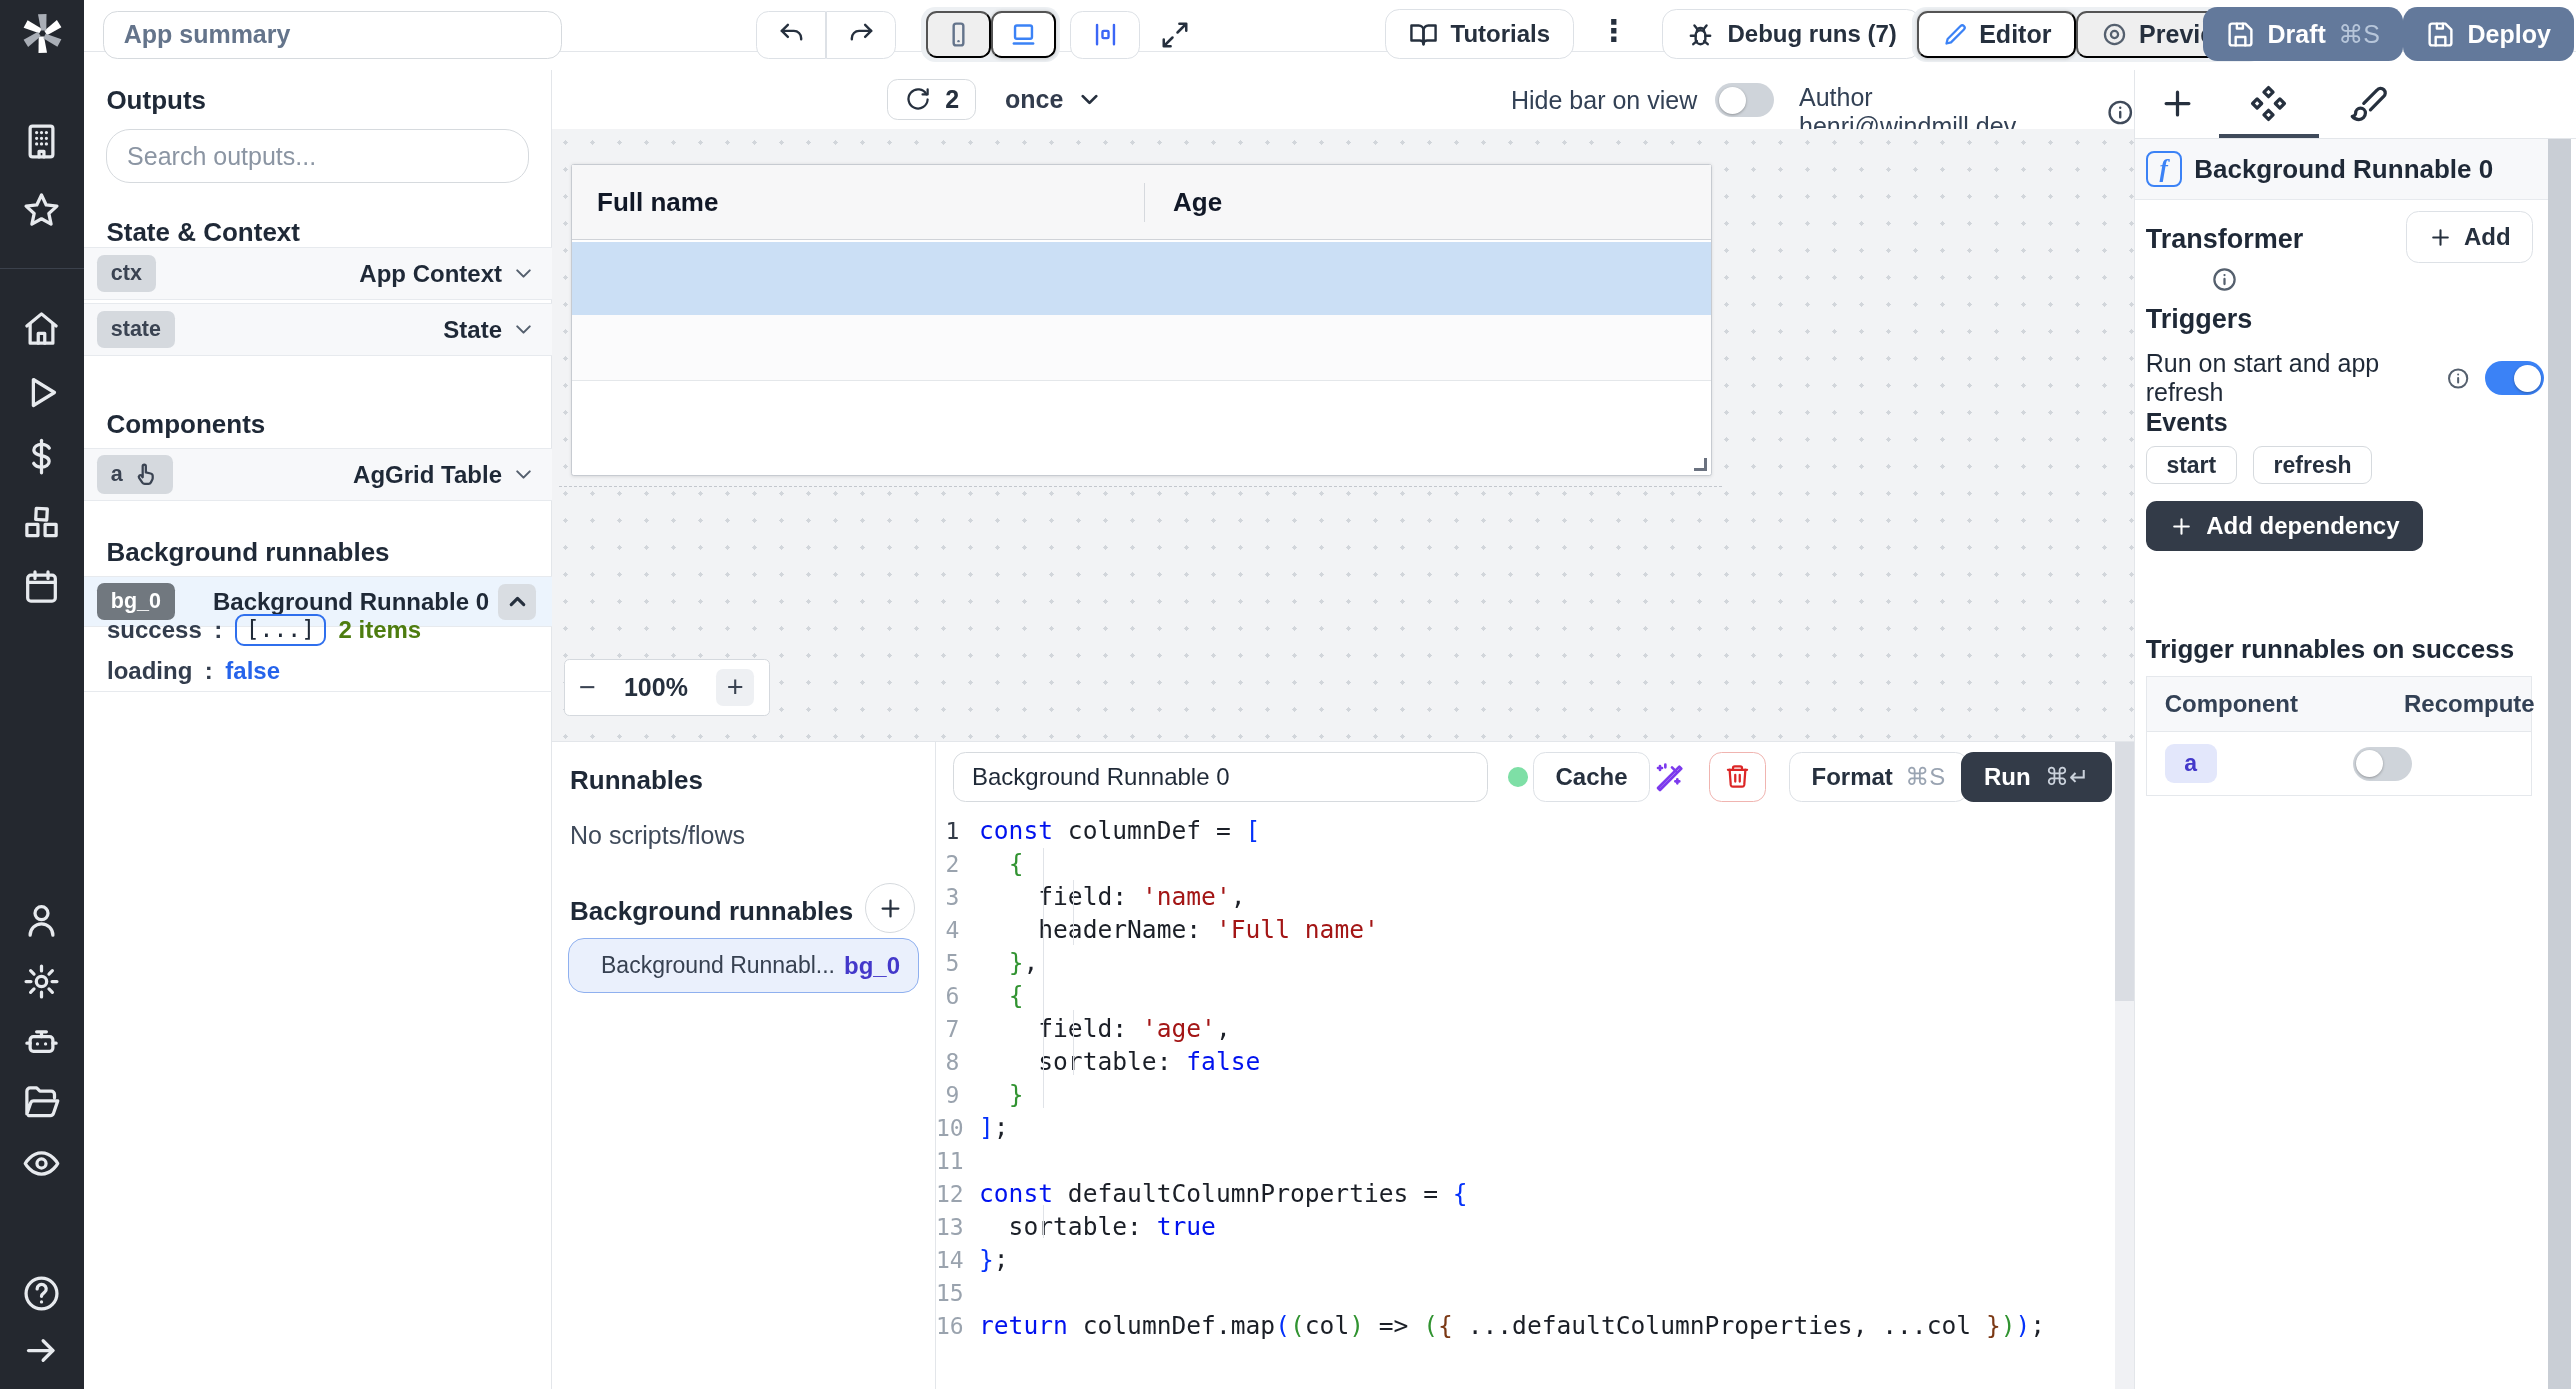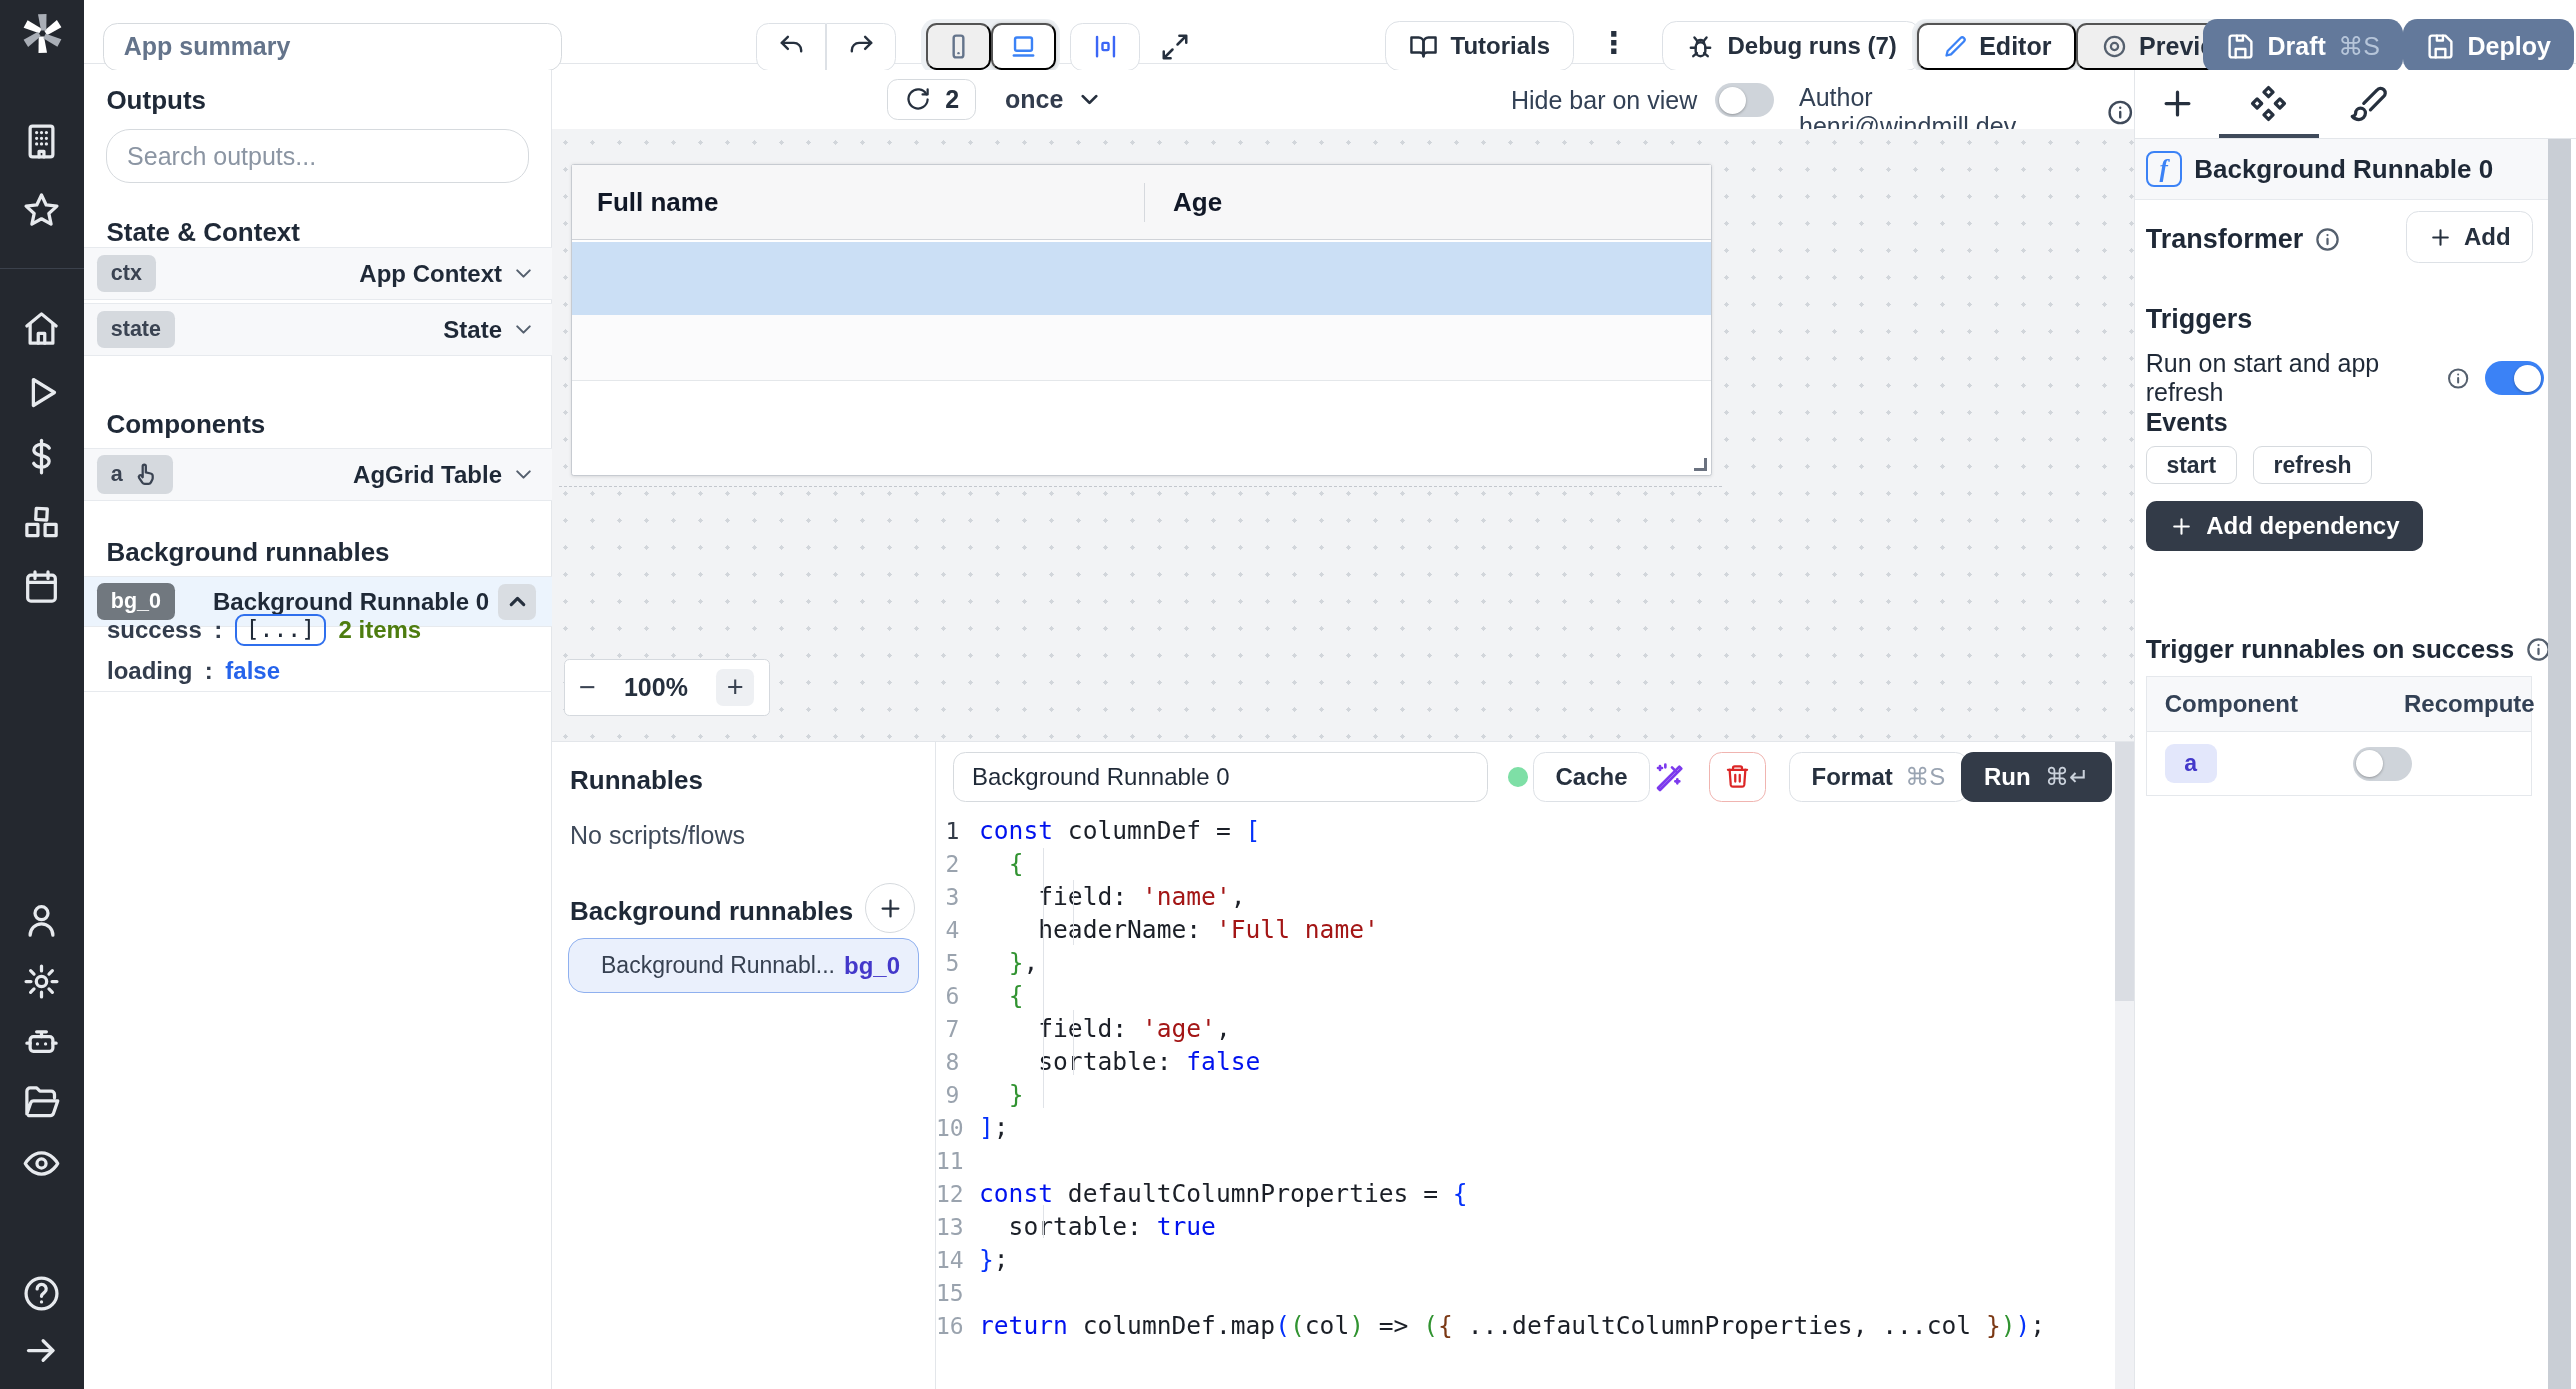--- a/index.html
+++ b/index.html
@@ -7,21 +7,21 @@
   .app { position:relative; width:2576px; height:1390px; background:#fff; color:#1f2937; overflow:hidden; }
   .abs { position:absolute; }
   svg { display:block; }
 
   
   .rail { position:absolute; left:0; top:0; width:84px; height:1390px; background:#24282f; }
   .rail-icon { position:absolute; left:22.4px; width:39px; height:39px; color:#e7eaee; }
   .rail-divider { position:absolute; left:0; top:268px; width:84px; border-top:0.9px solid #3b414c; }
 
   
-  .topbar { position:absolute; left:84px; top:12px; width:2492px; height:52px; background:#fff; border-bottom:0.9px solid #e3e6ea; }
+  .topbar { position:absolute; left:84px; top:0; width:2492px; height:52px; background:#fff; border-bottom:0.9px solid #e3e6ea; }
   .ctl { position:absolute; display:flex; align-items:center; }
   .summary-input { height:48px; width:459px; border:1.8px solid #d6dade; border-radius:14.3px; padding:0 19.7px;
     font:600 25px "Liberation Sans",sans-serif; color:#64748b; background:#fff; outline:none; }
   .btn { display:flex; align-items:center; gap:12.5px; height:50px; padding:0 23px; border:1.8px solid #dde1e6;
     border-radius:14.3px; background:#fff; font:600 24px "Liberation Sans",sans-serif; color:#26303e; cursor:pointer; }
   .icon-btn { width:70px; height:48px; display:flex; align-items:center; justify-content:center; background:#fff; border:1.8px solid #dde1e6; }
   .seg-group { background:#edf0f3; border-radius:14.3px; padding:4.5px; display:flex; align-items:center; height:55px; }
   .seg { display:flex; align-items:center; gap:10.7px; padding:0 23px; height:47px; border-radius:10.7px;
     font:600 25px "Liberation Sans",sans-serif; color:#26303e; }
   .seg.active { background:#fff; box-shadow:0 0.9px 3.6px rgba(0,0,0,.18); font-weight:700; }
@@ -98,21 +98,21 @@
   .code-scroll .thumb { position:absolute; top:0; left:0; width:19.7px; height:259px; background:#dadde3; }
 
   
   .rpanel { position:absolute; left:2134px; top:70px; width:442px; height:1320px; background:#fff; border-left:0.9px solid #e3e6ea; }
   .rtabs { position:absolute; left:0; top:0; width:442px; height:69px; border-bottom:0.9px solid #e3e6ea; }
   .rtab { position:absolute; top:14.3px; width:39px; height:39px; color:#26303e; }
   .rtab-underline { position:absolute; left:84px; bottom:0; width:100px; height:4.5px; background:#3f4a5a; }
   .rp-head { position:absolute; left:0; top:69px; width:419px; height:61px; background:#f7f8fa; border-bottom:0.9px solid #e7eaee; display:flex; align-items:center; padding-left:10.7px; gap:12.5px; }
   .fn-icon { width:36px; height:36px; border:2.7px solid #3b82f6; border-radius:8px; color:#3b82f6;
     font:italic 700 25px "Liberation Serif",serif; display:flex; align-items:center; justify-content:center; }
-  .rp-label { display:flex; align-items:center; gap:10.7px; font:700 27px "Liberation Sans",sans-serif; color:#1f2937; }
+  .rp-label { display:flex; align-items:center; gap:10.7px; font:700 27px "Liberation Sans",sans-serif; color:#1f2937;flex-direction:column; }
   .info-i { color:#55606e; }
   .add-btn { position:absolute; left:271px; top:141px; width:127px; height:52px; border:1.8px solid #dde1e6; border-radius:12.5px; background:#fff;
     display:flex; align-items:center; justify-content:center; gap:10.7px; font:700 24px "Liberation Sans",sans-serif; color:#26303e; }
   .chip { border:1.8px solid #d6dade; border-radius:9px; padding:4.5px 19.7px; font:600 23px "Liberation Sans",sans-serif; color:#26303e; background:#fff; }
   .dep-btn { position:absolute; left:10.7px; top:431px; height:50px; padding:0 23px; border:none; border-radius:10.7px; background:#333b48;
     display:flex; align-items:center; gap:12.5px; color:#fff; font:700 24px "Liberation Sans",sans-serif; }
   .succ-table { position:absolute; left:10.7px; top:606px; width:386px; border:0.9px solid #e5e8ec; }
   .succ-head { height:55px; background:#f7f8fa; border-bottom:0.9px solid #e5e8ec; display:flex; align-items:center; font:600 24px "Liberation Sans",sans-serif; color:#334155; }
   .succ-row { height:63px; background:#fff; display:flex; align-items:center; }
   .a-badge { width:52px; height:39px; background:#e3e7fb; border-radius:9px; color:#4338ca; font:700 23px "Liberation Sans",sans-serif;

